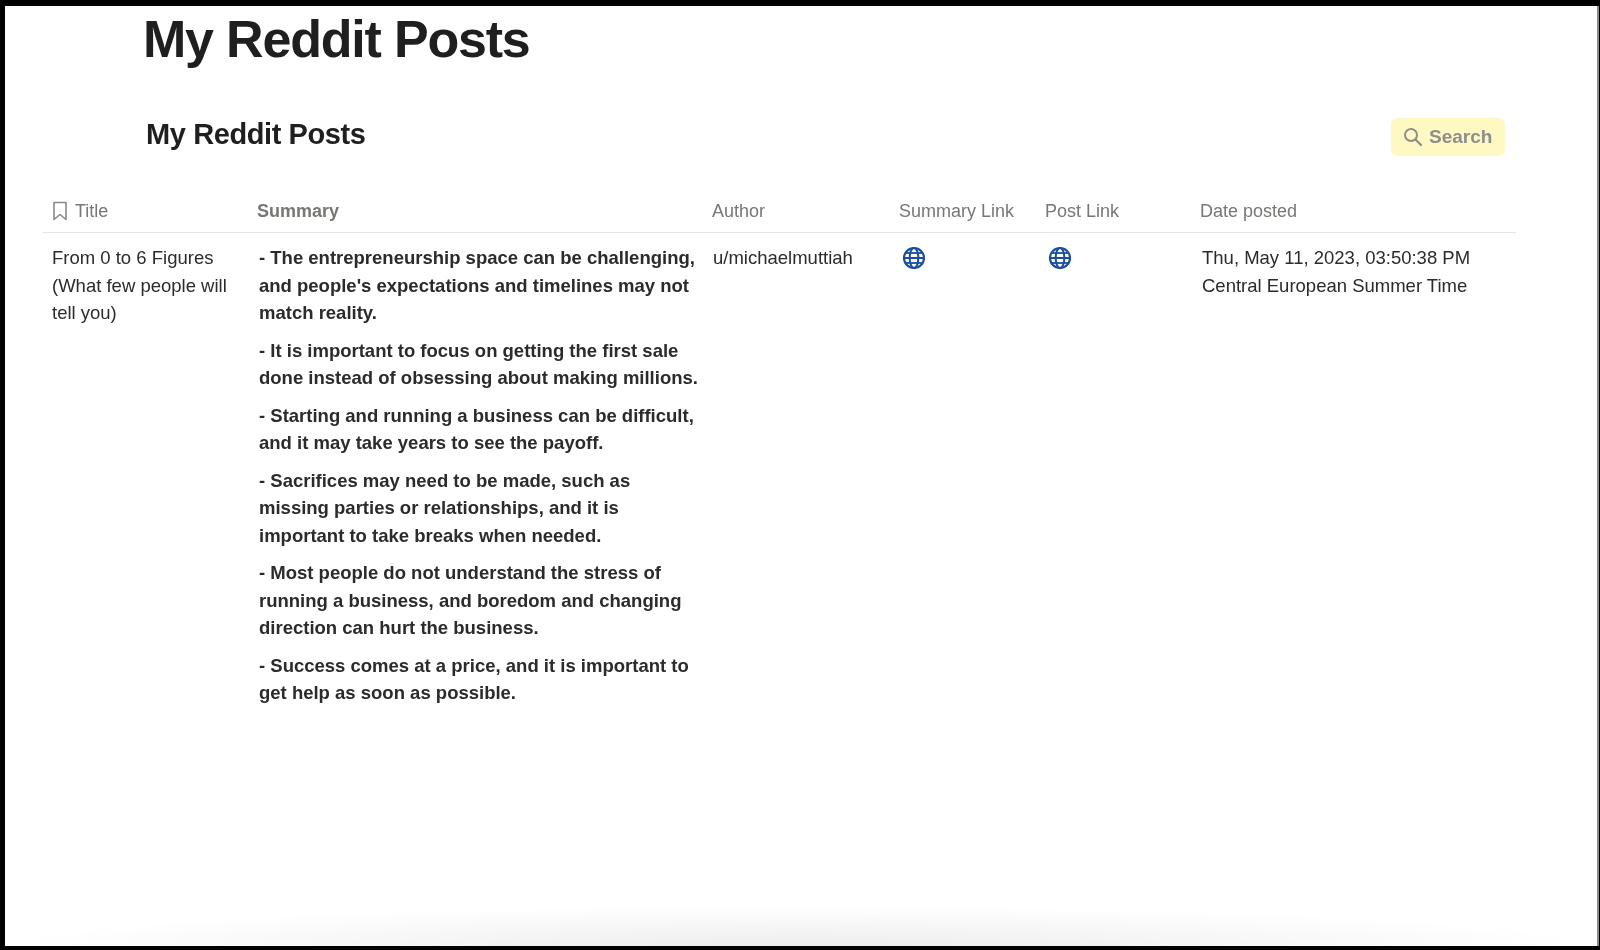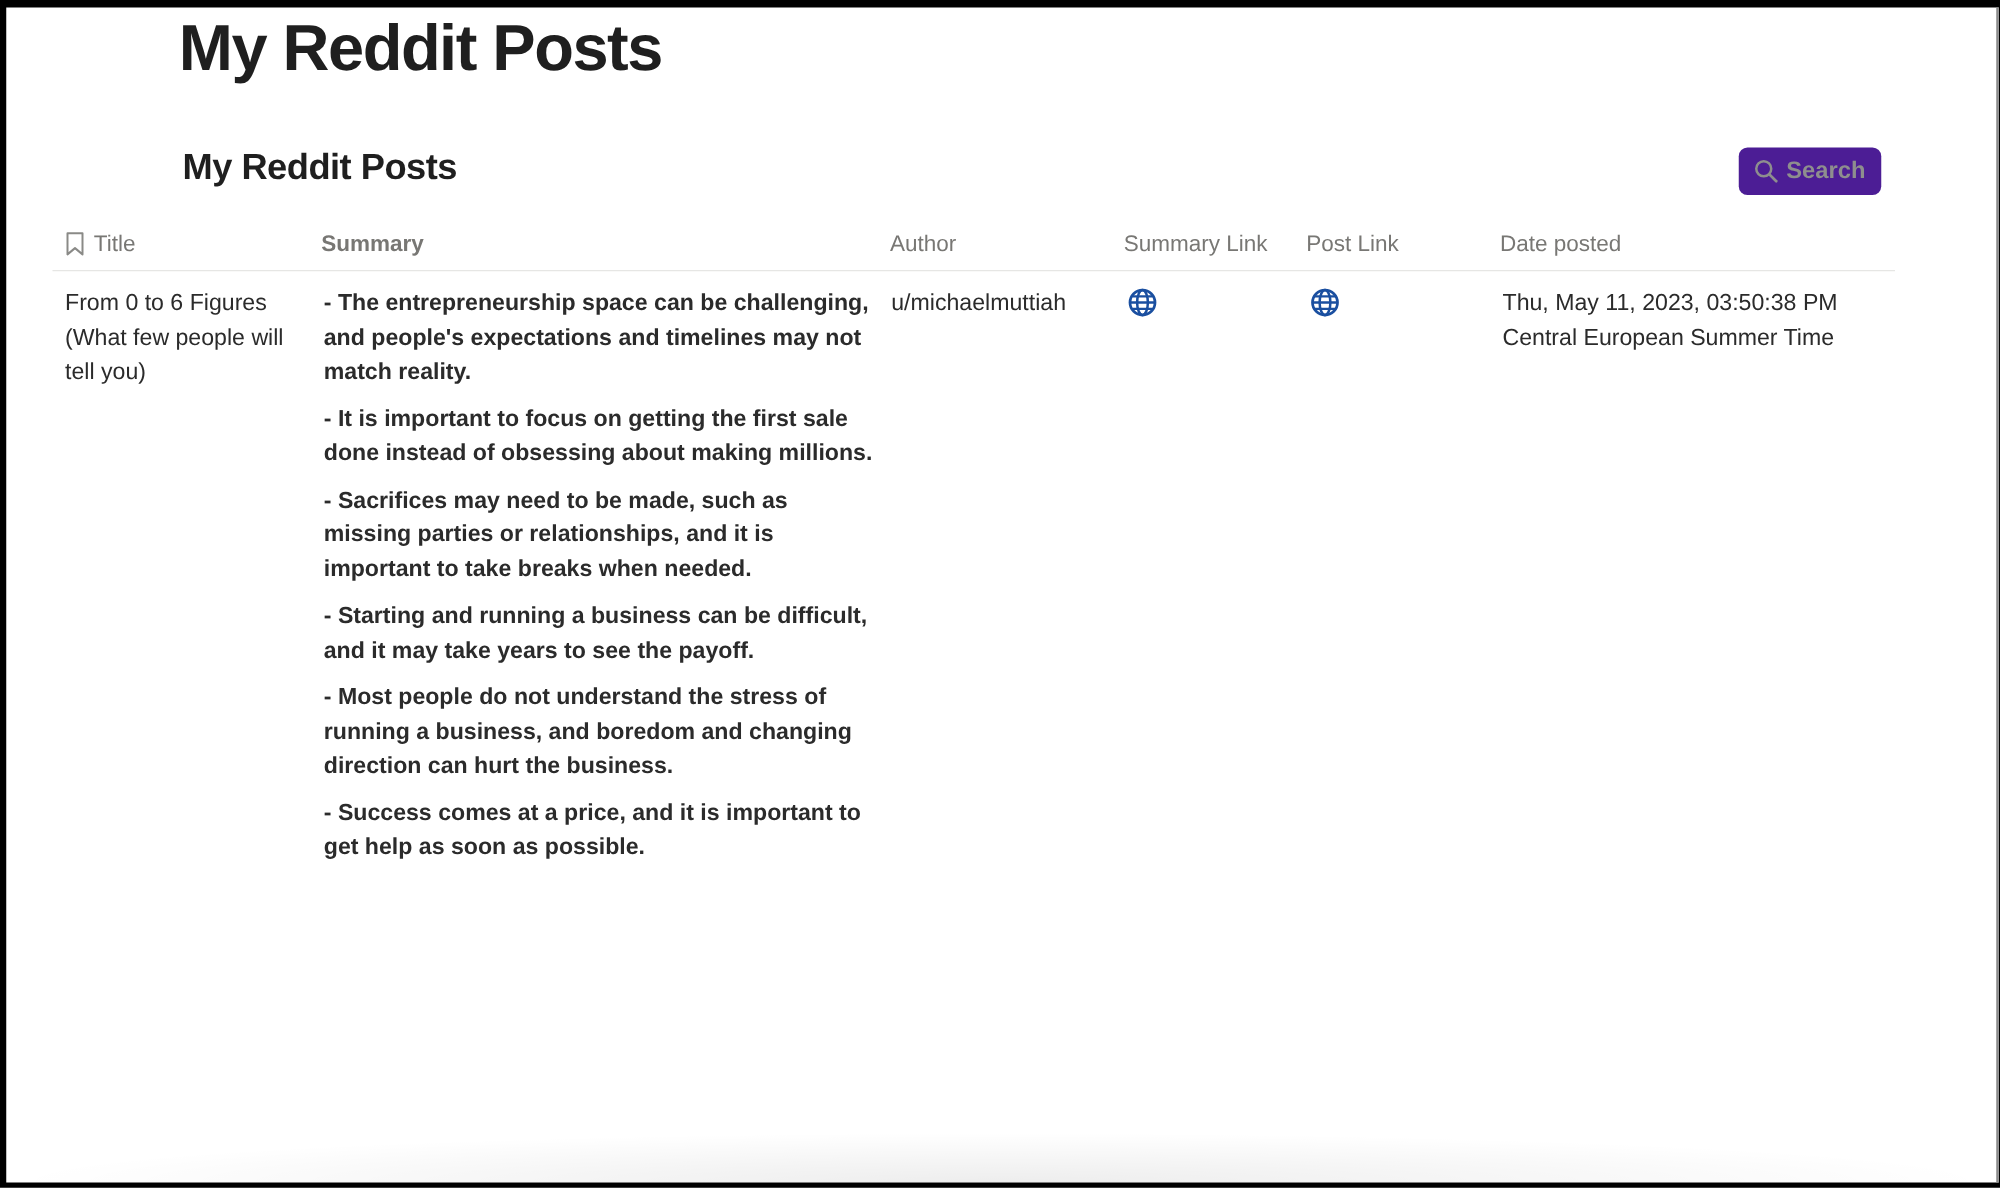--- a/index.html
+++ b/index.html
@@ -34,34 +34,34 @@
     font-size: 29px;
     font-weight: 700;
     letter-spacing: -0.4px;
     color: #1f1f1f;
     line-height: 40px;
   }
   .search-btn {
     position: absolute;
     left: 1386px; top: 112px;
     width: 114px; height: 38px;
-    background: #4c1d95;
+    background: #fef9c3;
     border-radius: 7px;
     display: flex; align-items: center;
     padding-left: 12px;
     box-sizing: border-box;
     color: #8e8e8e;
     font-size: 19px;
     font-weight: 700;
     cursor: pointer;
   }
   .search-btn svg { margin-right: 6px; }
   .table {
     position: absolute;
-    left: 37px; top: 168px;
+    left: 37px; top: 184px;
     width: 1474px;
   }
   .thead {
     display: flex;
     height: 42px;
     align-items: center;
     border-bottom: 1.5px solid #e6e6e4;
     color: #787774;
     font-size: 18px;
   }
@@ -133,22 +133,22 @@
       <div class="th c-date">
         <span>Date posted</span>
       </div>
     </div>
 
     <div class="trow">
       <div class="td c-title">From 0 to 6 Figures (What few people will tell you)</div>
       <div class="td c-summary">
         <p class="summary-item">- The entrepreneurship space can be challenging, and people's expectations and timelines may not match reality.</p>
         <p class="summary-item">- It is important to focus on getting the first sale done instead of obsessing about making millions.</p>
+        <p class="summary-item">- Starting and running a business can be difficult, and it may take years to see the payoff.</p>
         <p class="summary-item">- Sacrifices may need to be made, such as missing parties or relationships, and it is important to take breaks when needed.</p>
-        <p class="summary-item">- Starting and running a business can be difficult, and it may take years to see the payoff.</p>
         <p class="summary-item">- Most people do not understand the stress of running a business, and boredom and changing direction can hurt the business.</p>
         <p class="summary-item">- Success comes at a price, and it is important to get help as soon as possible.</p>
       </div>
       <div class="td c-author">u/michaelmuttiah</div>
       <div class="td c-alink">
         <span class="globe">
           <svg width="24" height="24" viewBox="0 0 24 24">
             <circle cx="12" cy="12" r="10" fill="none" stroke="#1a4fa0" stroke-width="2.2"></circle>
             <ellipse cx="12" cy="12" rx="4.3" ry="10" fill="none" stroke="#1a4fa0" stroke-width="2"></ellipse>
             <line x1="2" y1="12" x2="22" y2="12" stroke="#1a4fa0" stroke-width="2"></line>

